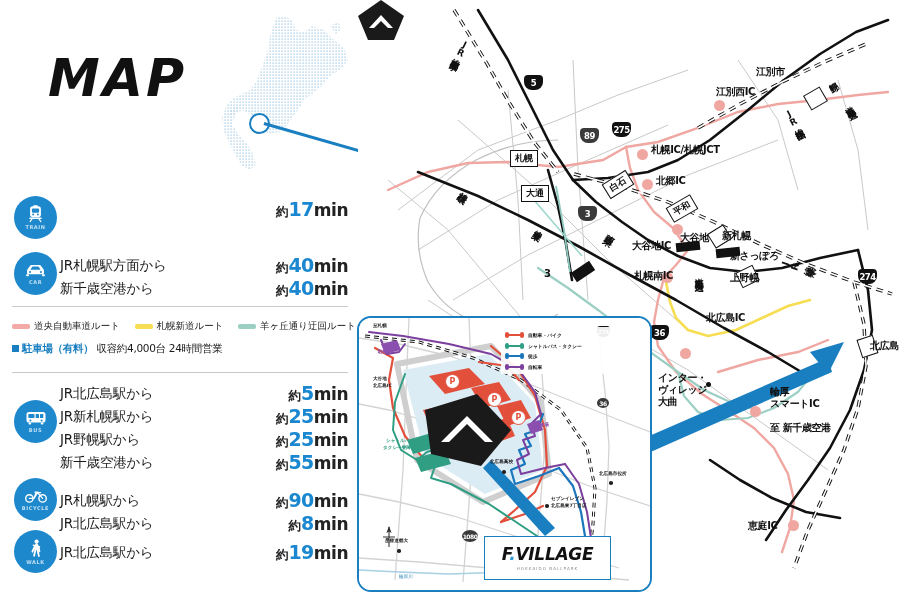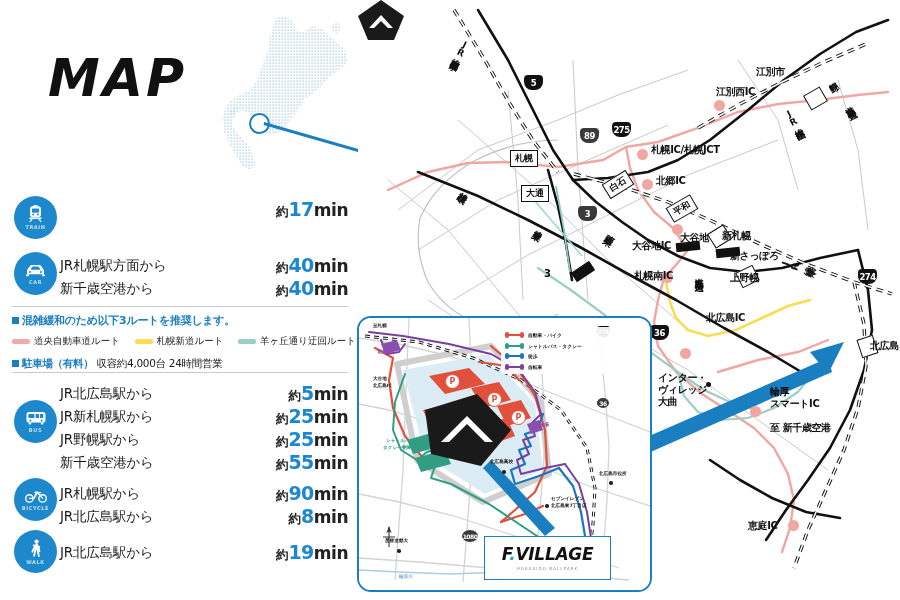--- a/index.html
+++ b/index.html
@@ -202,23 +202,20 @@
         <div class="row">
           <span class="from">新千歳空港から</span>
           <span class="dur"><span class="yaku">約</span><span class="n">40</span><span class="mn">min</span></span>
         </div>
       </div>
     </div>
 
     <hr class="sep" style="top:306px;">
 
     <div id="advisory">
-      <div class="adv-head">
-        <span class="sq"></span><span>混雑緩和のため以下3ルートを推奨します。</span>
-      </div>
       <div class="adv-legend">
         <span class="sw" style="background:#f3a9a6"></span>
         <span>道央自動車道ルート</span>
         <span class="gap"></span>
         <span class="sw" style="background:#f7dd52"></span>
         <span>札幌新道ルート</span>
         <span class="gap"></span>
         <span class="sw" style="background:#9ccfc4"></span>
         <span>羊ヶ丘通り迂回ルート</span>
       </div>
@@ -266,21 +263,21 @@
     <div class="mode-block" style="top:478px;">
       <div class="mode-icon" style="top:0;">
         <svg width="24" height="15" viewBox="0 0 24 15">
             <circle cx="5.4" cy="9.4" r="3.7" fill="none" stroke="#fff" stroke-width="1.4"></circle>
             <circle cx="18.6" cy="9.4" r="3.7" fill="none" stroke="#fff" stroke-width="1.4"></circle>
             <path d="M5.4 9.4 L10 9.4 L13.4 3.6 L16.6 3.6 M10 9.4 L13.4 3.6 M13.4 3.6 L18.6 9.4 M10 9.4 L12 3.6" stroke="#fff" stroke-width="1.25" fill="none" stroke-linecap="round" stroke-linejoin="round"></path>
             <path d="M11 3.2 L14 3.2" stroke="#fff" stroke-width="1.3" stroke-linecap="round"></path>
           </svg>
         <div class="icn-label">BICYCLE</div>
       </div>
-      <div class="rows" style="top:4px;text-align:right;">
+      <div class="rows" style="top:11px;text-align:right;">
         <div class="row">
           <span class="from">JR札幌駅から</span>
           <span class="dur"><span class="yaku">約</span><span class="n">90</span><span class="mn">min</span></span>
         </div>
         <div class="row">
           <span class="from">JR北広島駅から</span>
           <span class="dur"><span class="yaku">約</span><span class="n">8</span><span class="mn">min</span></span>
         </div>
       </div>
     </div>

